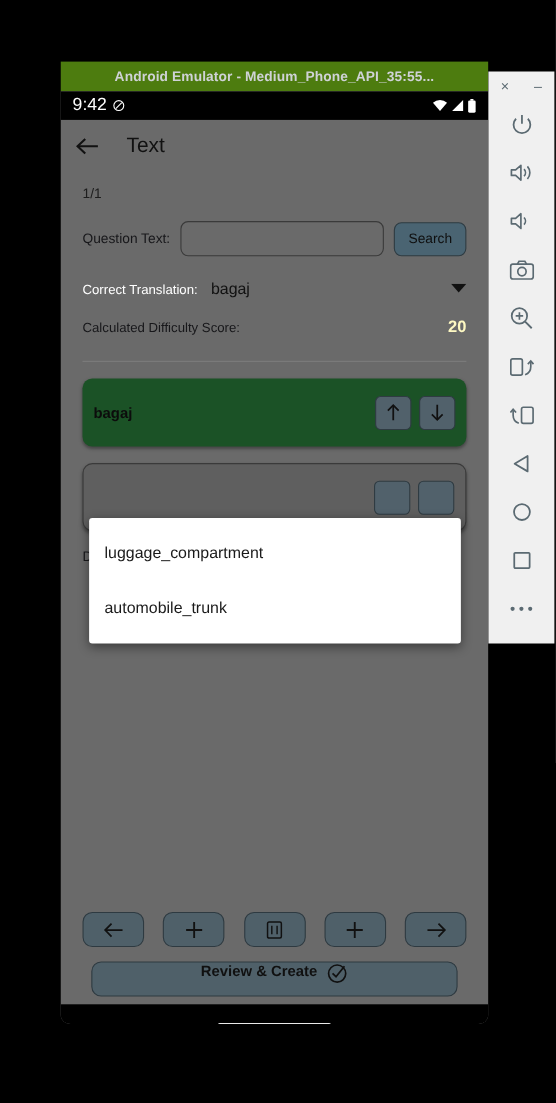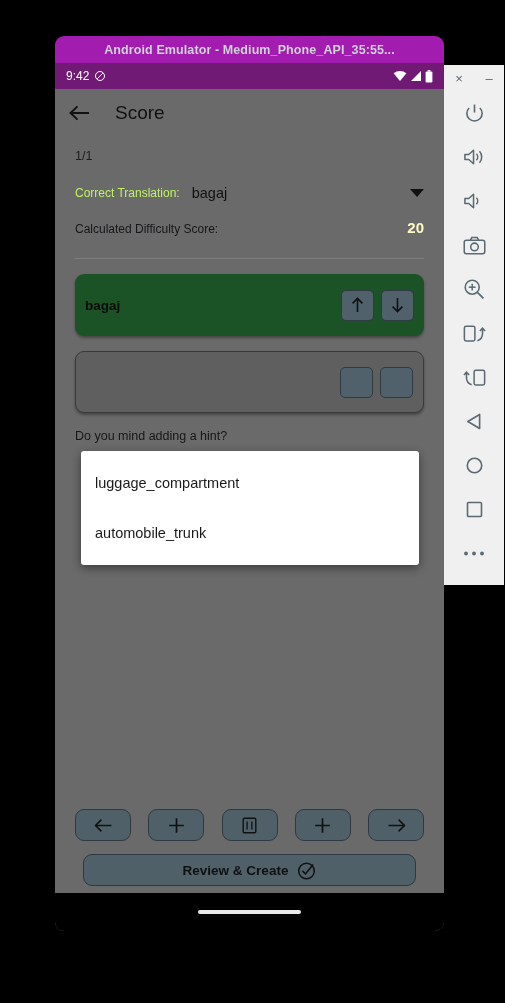--- a/index.html
+++ b/index.html
@@ -14,39 +14,40 @@
   
   .emu-window {
     position: absolute; left: 55px; top: 36px;
     width: 389px; height: 895px;
     border-radius: 9px 9px 9px 9px;
     overflow: hidden;
     background: #000;
   }
   .emu-titlebar {
     height: 27px; width: 100%;
-    background: #a21caf;
+    background: #4d7c0f;
     display: flex; align-items: center; justify-content: center;
     color: #cfd2d6; font-size: 12.5px; font-weight: bold;
     letter-spacing: .1px;
+    margin-top: 20px;
   }
   .emu-screen {
     position: relative;
     width: 100%; height: calc(100% - 27px);
     background: #6a6a6a;
     overflow: hidden;
   }
 
   
   .status-bar {
     height: 26px; width: 100%;
     display: flex; align-items: center;
     padding: 0 11px;
-    color: #fff; font-size: 12px;
-    background: #701a75;
+    color: #fff; font-size: 16px;
+    background: #000000;
   }
   .status-left { display: flex; align-items: center; gap: 5px; }
   .status-spacer { flex: 1; }
   .status-right { display: flex; align-items: center; gap: 3px; }
   .dnd-icon { width: 12px; height: 12px; }
   .wifi-icon, .sig-icon, .bat-icon { display: block; }
 
   
   .app-bar {
     height: 48px; display: flex; align-items: center;
@@ -80,21 +81,21 @@
     height: 31px; padding: 0 12px;
     border: 1px solid #2e3b42; border-radius: 7px;
     background: #4a6472; color: #0f0f0f;
     font-size: 12.5px; cursor: pointer;
     font-family: "Liberation Sans", sans-serif;
   }
 
   .row-translation {
     display: flex; align-items: center; margin-top: 21px;
   }
-  .label-ct { font-size: 12px; color: #bef264; }
+  .label-ct { font-size: 12px; color: #ffffff; }
   .ct-value { font-size: 14.5px; color: #111; margin-left: 12px; }
   .ct-caret { margin-left: auto; }
 
   .row-score { display: flex; align-items: baseline; margin-top: 17px; justify-content: space-between; }
   .label-ds { font-size: 12px; color: #17171a; }
   .ds-value { font-size: 15px; font-weight: bold; color: #fef9c3; margin-left: 7px; }
 
   .divider {
     height: 1px; background: #7d7d7d; margin-top: 22px;
   }
@@ -143,21 +144,21 @@
     background: #4f6069; border: 1.3px solid #2e3a41;
     border-radius: 9px;
     display: flex; align-items: center; justify-content: center;
     cursor: pointer;
   }
   .review-bar {
     position: absolute; left: 28px; right: 28px; bottom: 45px;
     height: 32px;
     background: #4f6069; border: 1.3px solid #2e3a41;
     border-radius: 9px;
-    display: flex; align-items: center; justify-content: center; gap: 9px;
+    display: flex; align-items: flex-start; justify-content: center; gap: 9px;
     cursor: pointer;
   }
   .review-text { font-size: 13.5px; font-weight: bold; color: #101010; }
 
   
   .gesture-nav {
     position: absolute; left: 0; bottom: 0;
     width: 100%; height: 38px; background: #000;
     display: flex; align-items: center; justify-content: center;
   }
@@ -237,27 +238,32 @@
         </div>
       </div>
 
       <div class="app-bar">
         <div class="back-arrow">
           <svg width="22" height="18" viewBox="0 0 22 18">
             <line x1="1.5" y1="9" x2="20" y2="9" stroke="#111" stroke-width="1.9"></line>
             <polyline points="8.5,2.4 1.5,9 8.5,15.6" fill="none" stroke="#111" stroke-width="1.9"></polyline>
           </svg>
         </div>
-        <div class="app-title">Score</div>
+        <div class="app-title">Text</div>
       </div>
 
       <div class="content">
 
         <div class="page-counter">1/1</div>
 
+        <div class="row-question">
+          <span class="label-q">Question Text:</span>
+          <input class="q-input" type="text" placeholder="" style="">
+          <button class="btn-search">Search</button>
+        </div>
 
         <div class="row-translation">
           <span class="label-ct">Correct Translation:</span>
           <span class="ct-value">bagaj</span>
           <span class="ct-caret">
             <svg width="14" height="9" viewBox="0 0 14 9">
                 <polygon points="0,0 14,0 7,8" fill="#111"></polygon>
               </svg>
           </span>
         </div>

